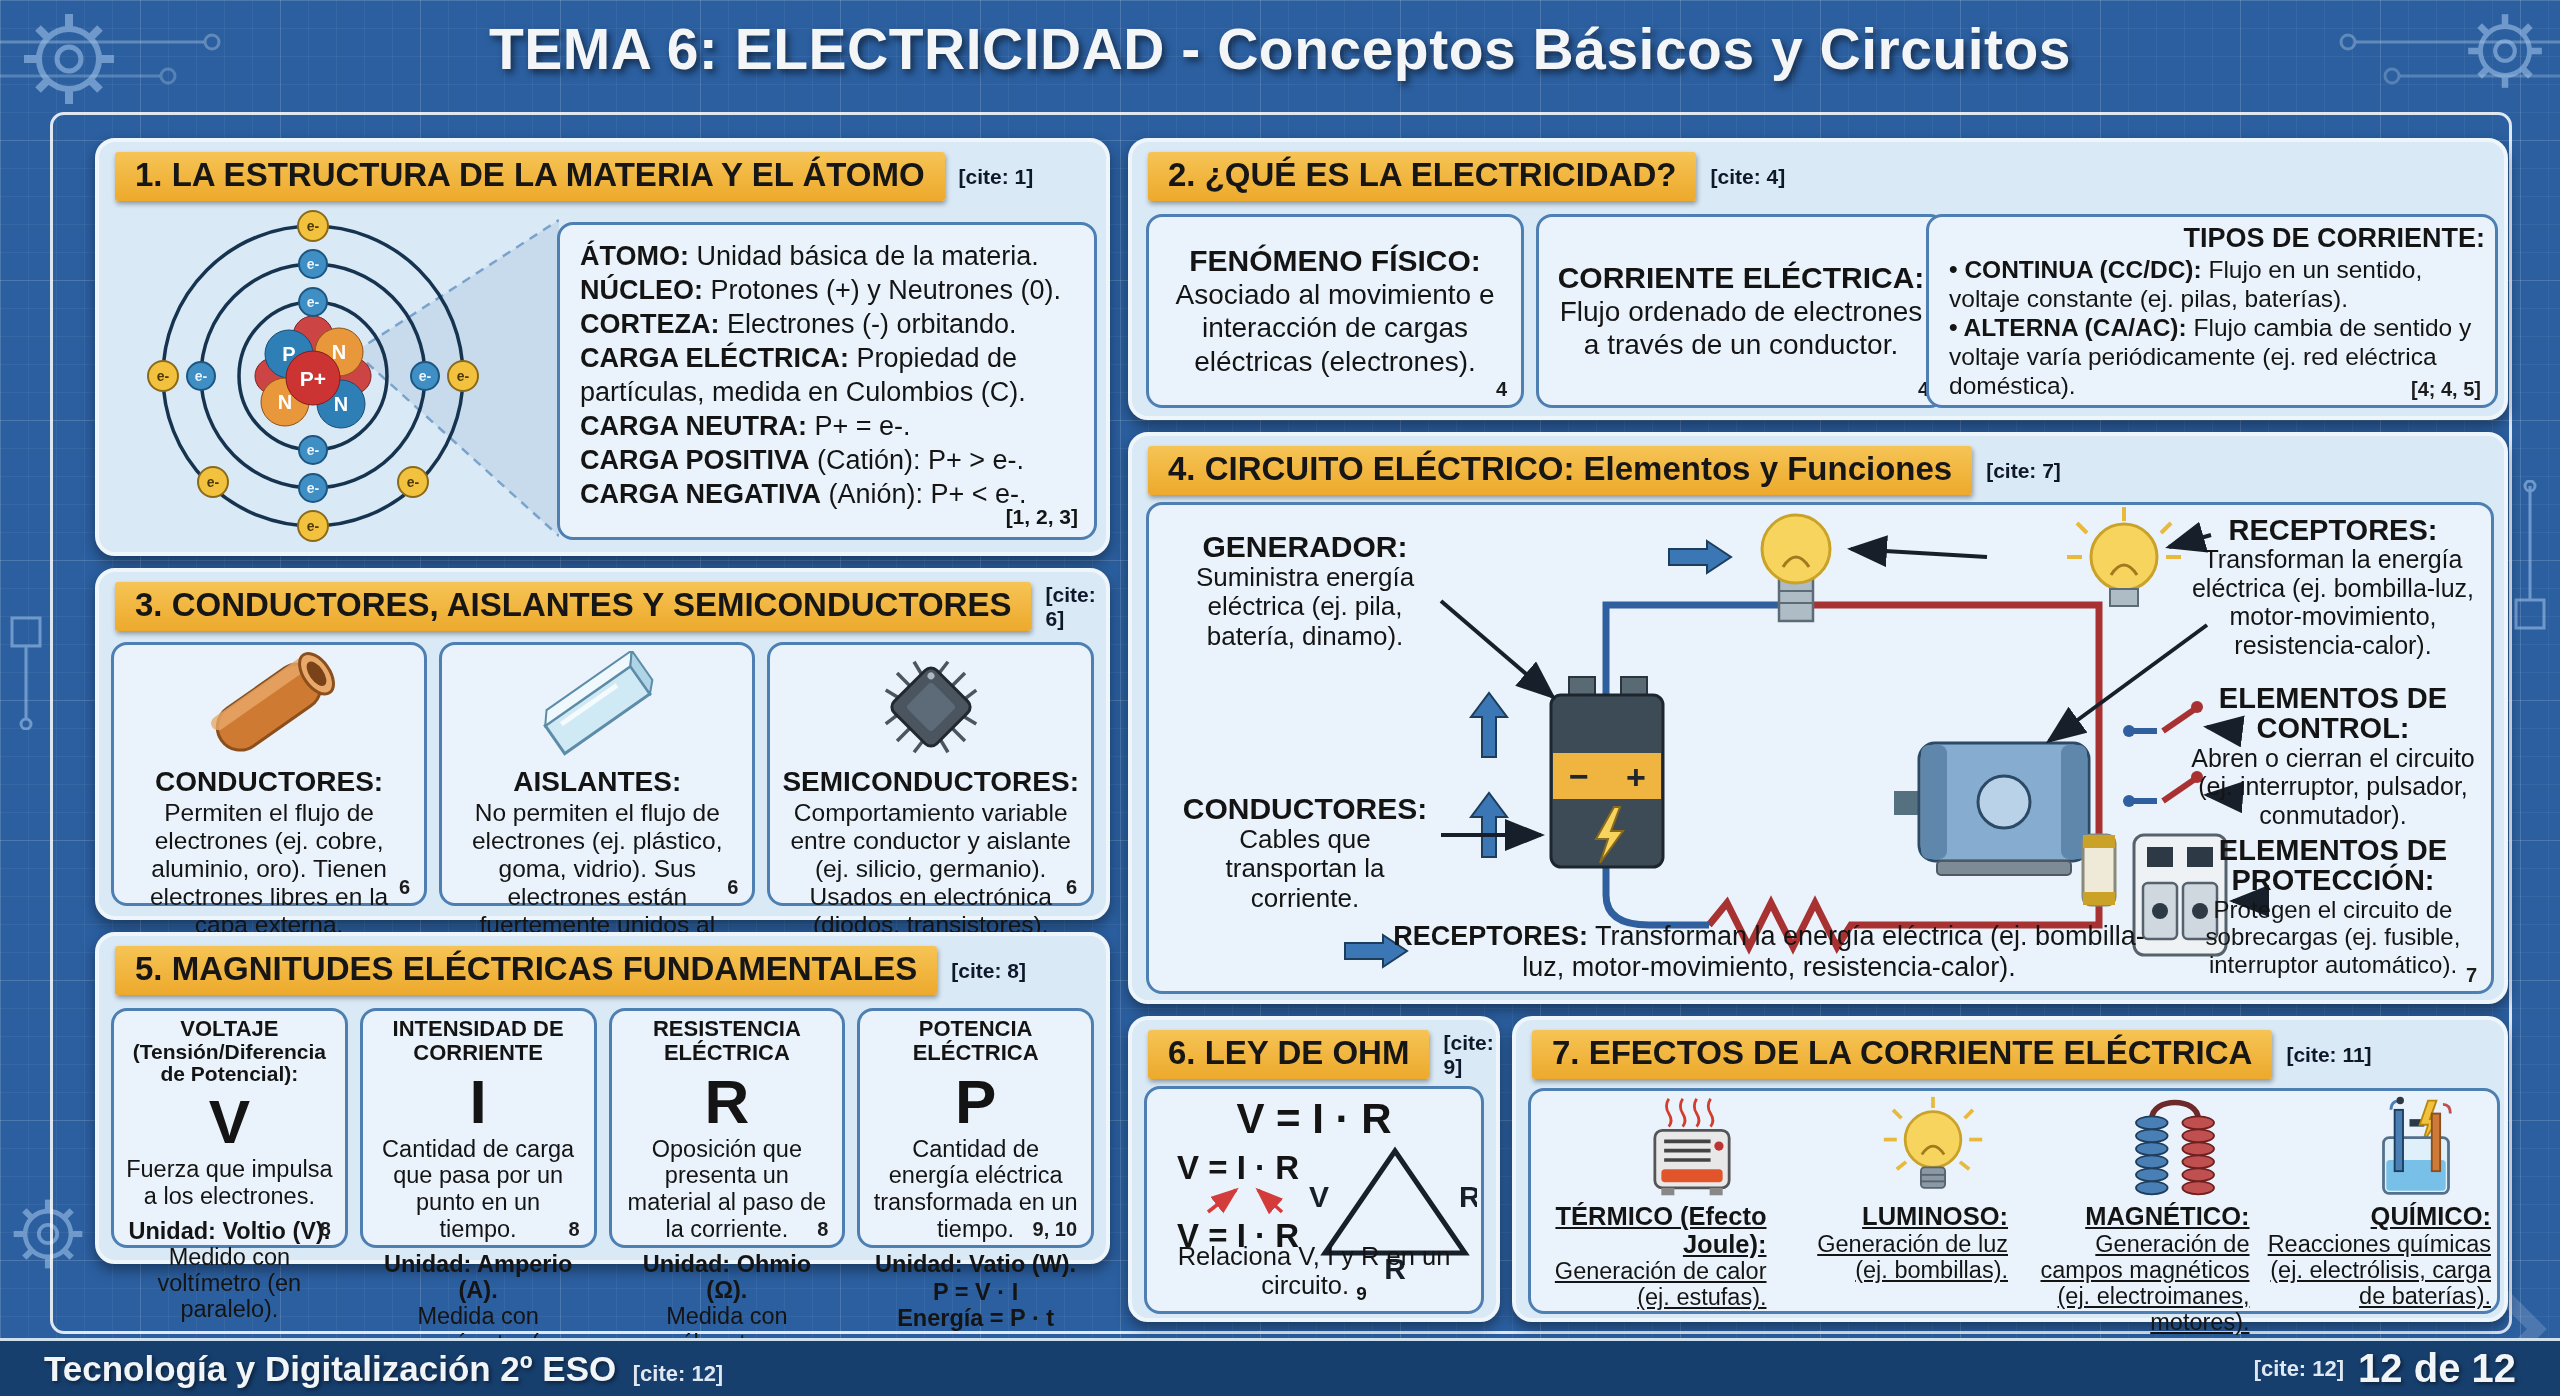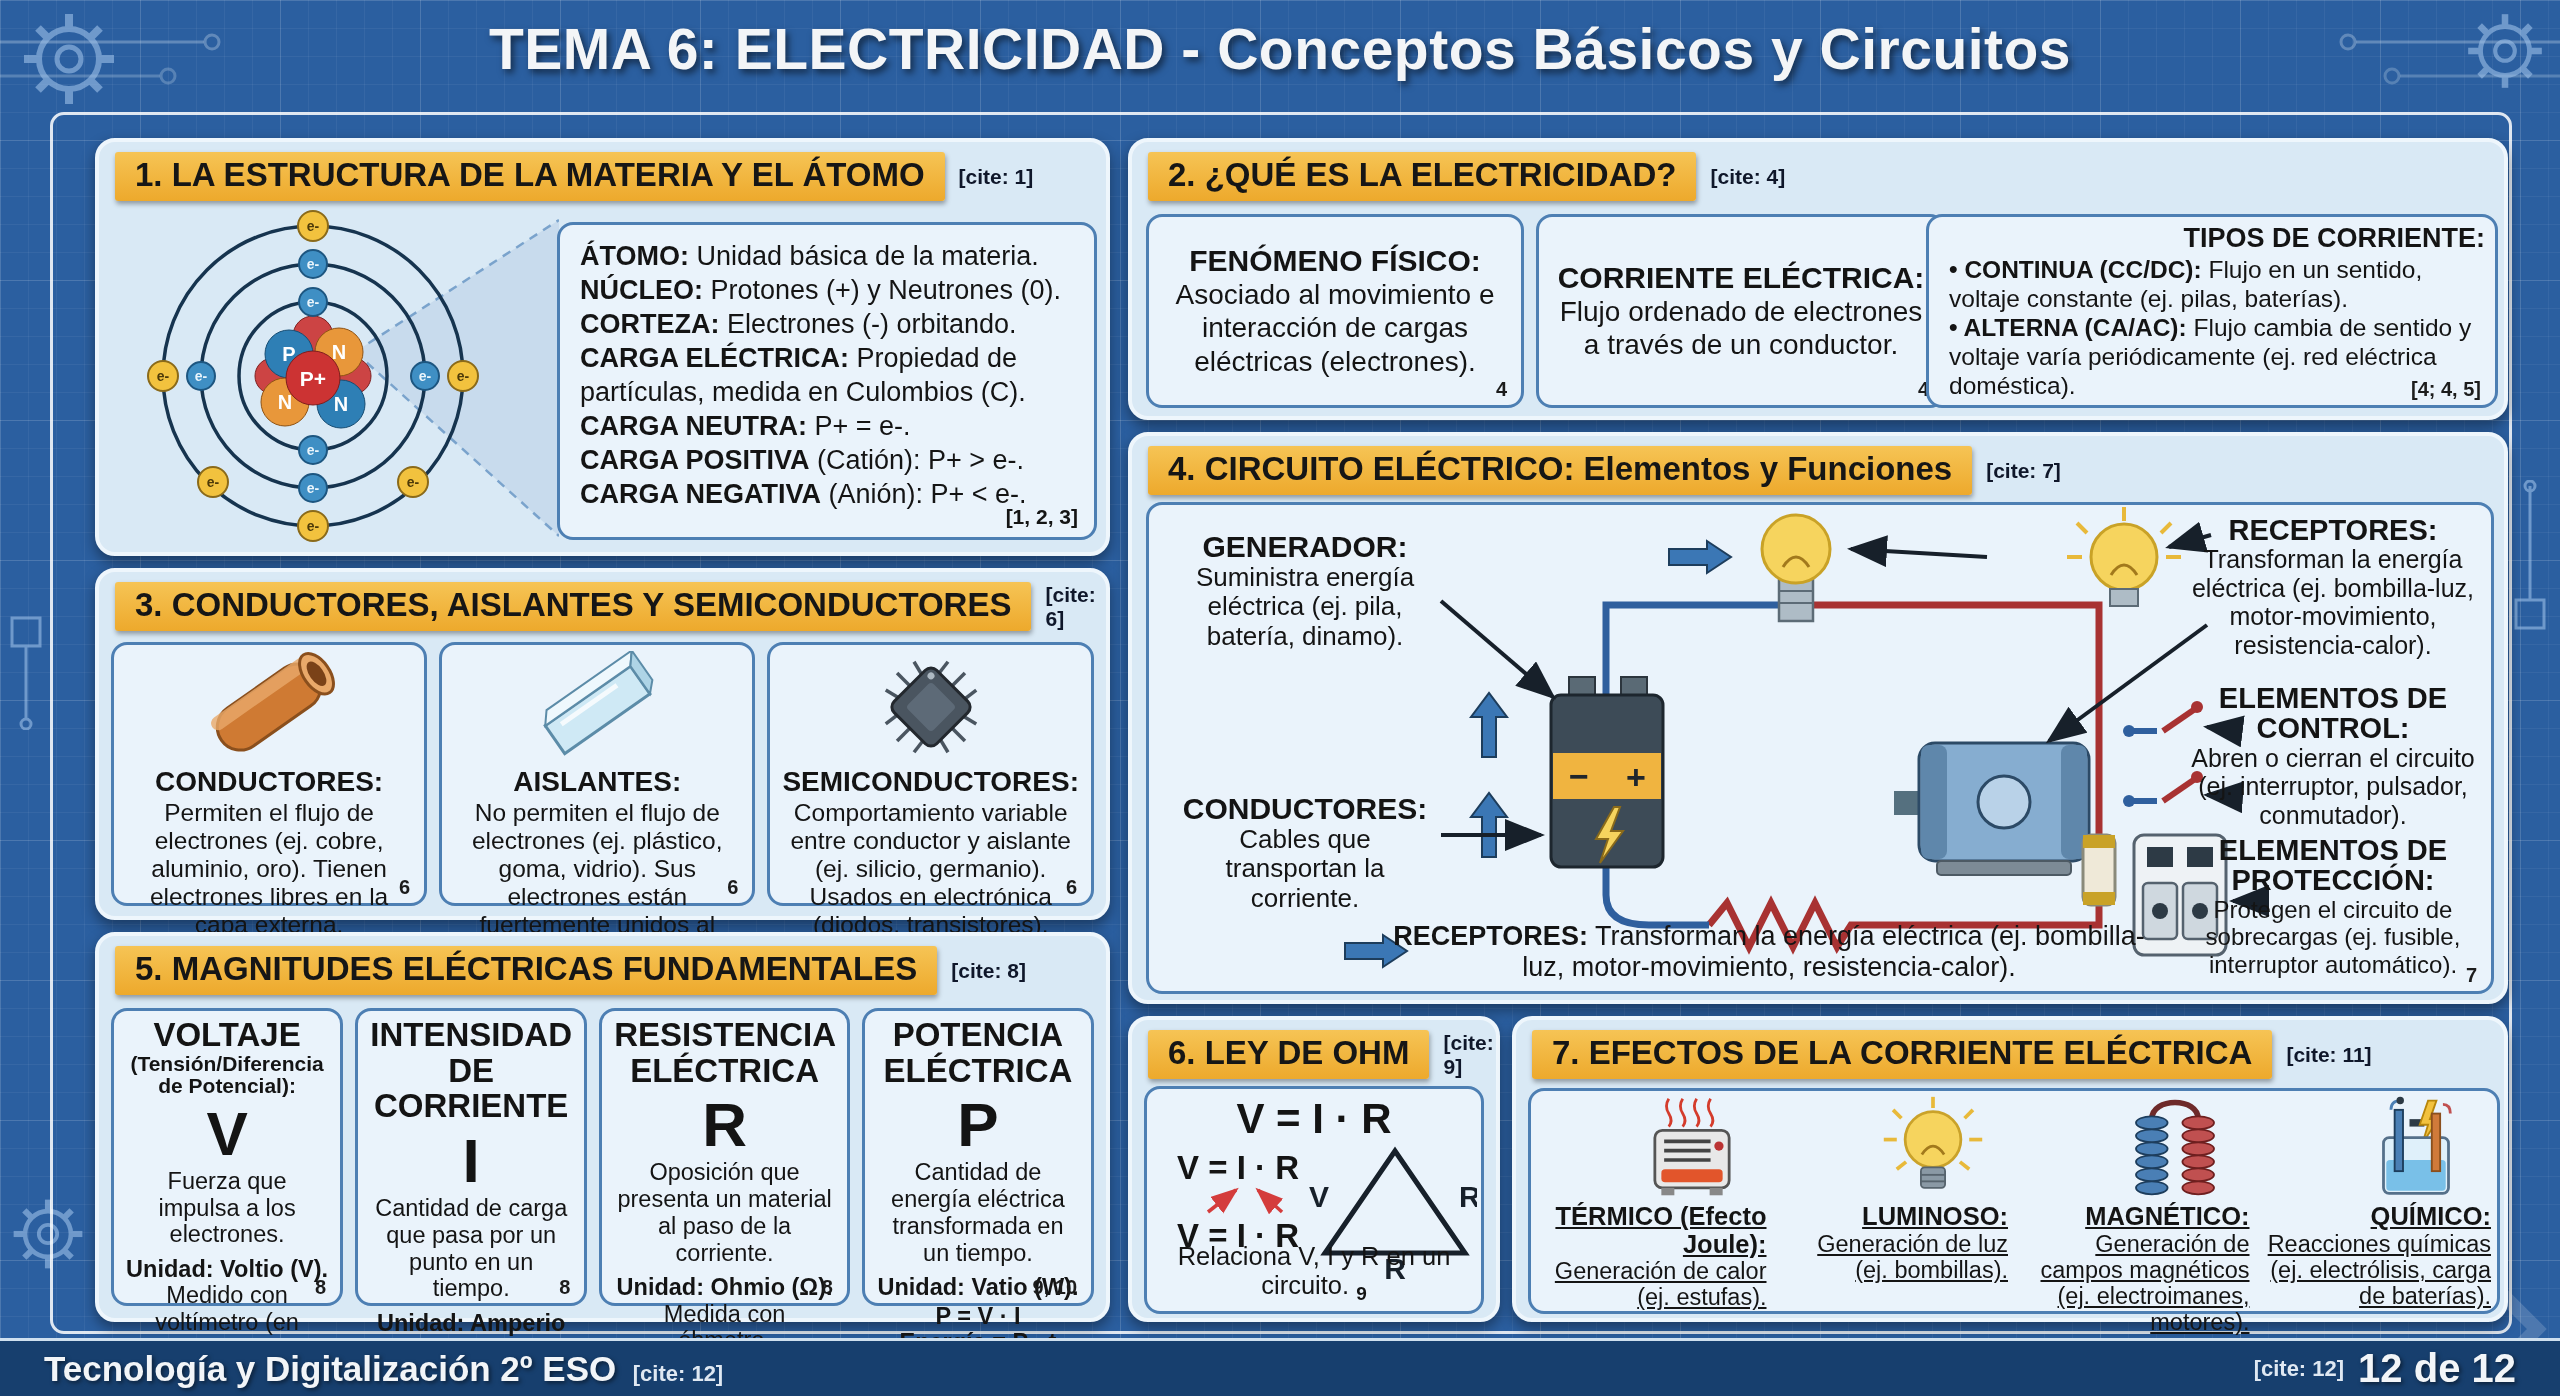--- a/index.html
+++ b/index.html
@@ -32,21 +32,21 @@
   .p2t{font-size:30px;font-weight:bold;}
   .p2b{font-size:28px;line-height:1.18;}
   .p2bullets{font-size:24.5px;line-height:1.18;text-align:left;padding:2px 10px;}
   .bullet::before{content:"• ";font-weight:bold;}
   
   .cardrow{position:absolute;left:12px;right:12px;display:flex;gap:12px;}
   .card{flex:1;background:#eaf3fb;border:3px solid #4d7fb3;border-radius:16px;position:relative;
     text-align:center;padding:6px 12px 26px;}
   .ct{font-size:28px;font-weight:bold;line-height:1.08;}
   .cb{font-size:24.5px;line-height:1.14;margin-top:2px;}
-  .mag .ct{font-size:33px;}
+  .mag .ct{font-size:22px;}
   .mag .cb{font-size:23.5px;}
   .sub{font-size:21px;font-weight:bold;line-height:1.05;}
   .sym{font-size:62px;font-weight:bold;line-height:1.05;margin:4px 0 2px;}
   .unit{font-size:23.5px;font-weight:bold;margin-top:8px;line-height:1.12;}
   .meter{font-size:23.5px;line-height:1.12;}
   
   .lbl{position:absolute;text-align:center;}
   .lt{font-size:30px;font-weight:bold;line-height:1.05;}
   .lb{font-size:26px;line-height:1.14;}
   .rlbl .lt{font-size:29px;}
@@ -273,21 +273,21 @@
             <circle cx="63" cy="34" r="3.5" fill="#aeb9c2"></circle>
           </g>
         </svg>
         <div class="ct">SEMICONDUCTORES:</div>
         <div class="cb">Comportamiento variable entre conductor y aislante (ej. silicio, germanio). Usados en electrónica (diodos, transistores).</div>
         <span class="ref">6</span>
       </div>
     </div>
   </div>
 
-  <div class="panel" style="left:95px;top:932px;width:1015px;height:390px;">
+  <div class="panel" style="left:95px;top:932px;width:1015px;height:332px;">
     <div class="hdr">
       <span class="pill">5. MAGNITUDES ELÉCTRICAS FUNDAMENTALES</span>
       <span class="cite">[cite: 8]</span>
     </div>
     <div class="cardrow" style="top:72px;bottom:12px;">
       <div class="card mag">
         <div class="ct">VOLTAJE</div>
         <div class="sub">(Tensión/Diferencia de Potencial):</div>
         <div class="sym">V</div>
         <div class="cb">Fuerza que impulsa a los electrones.</div>

